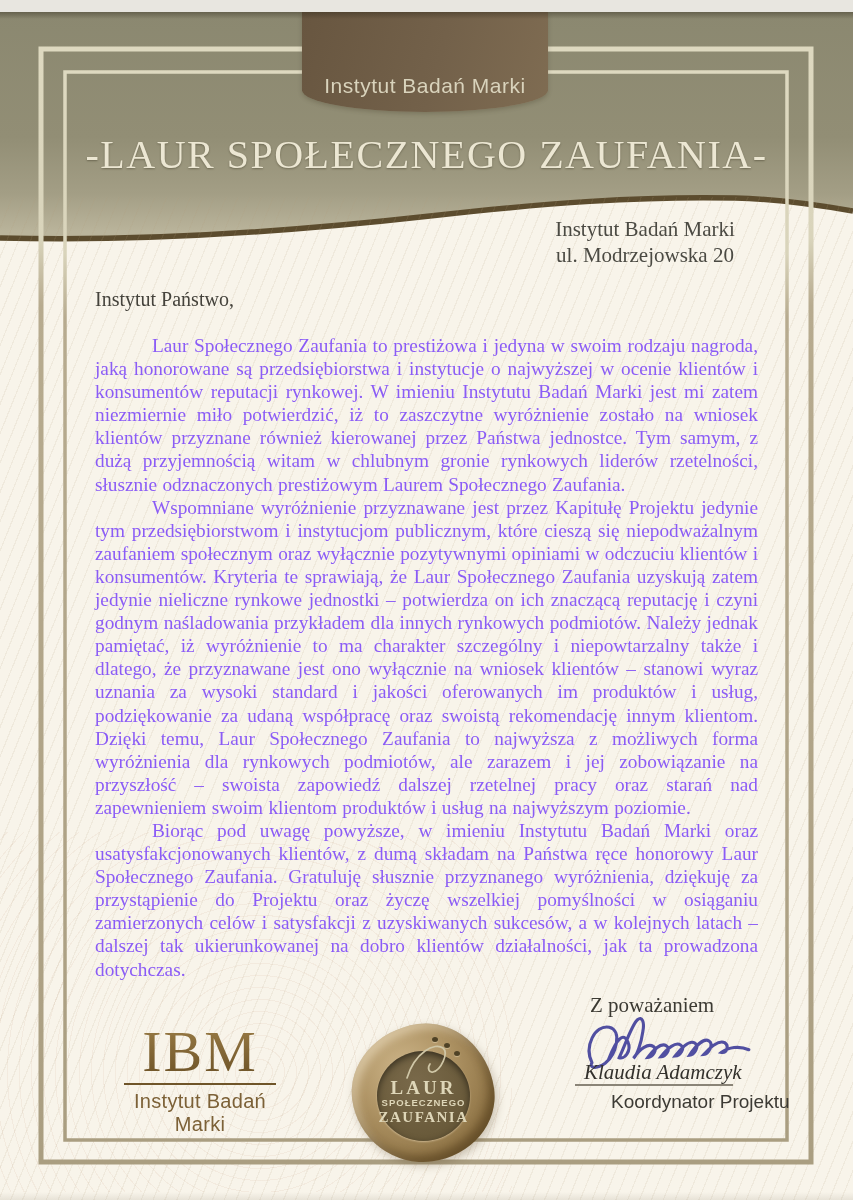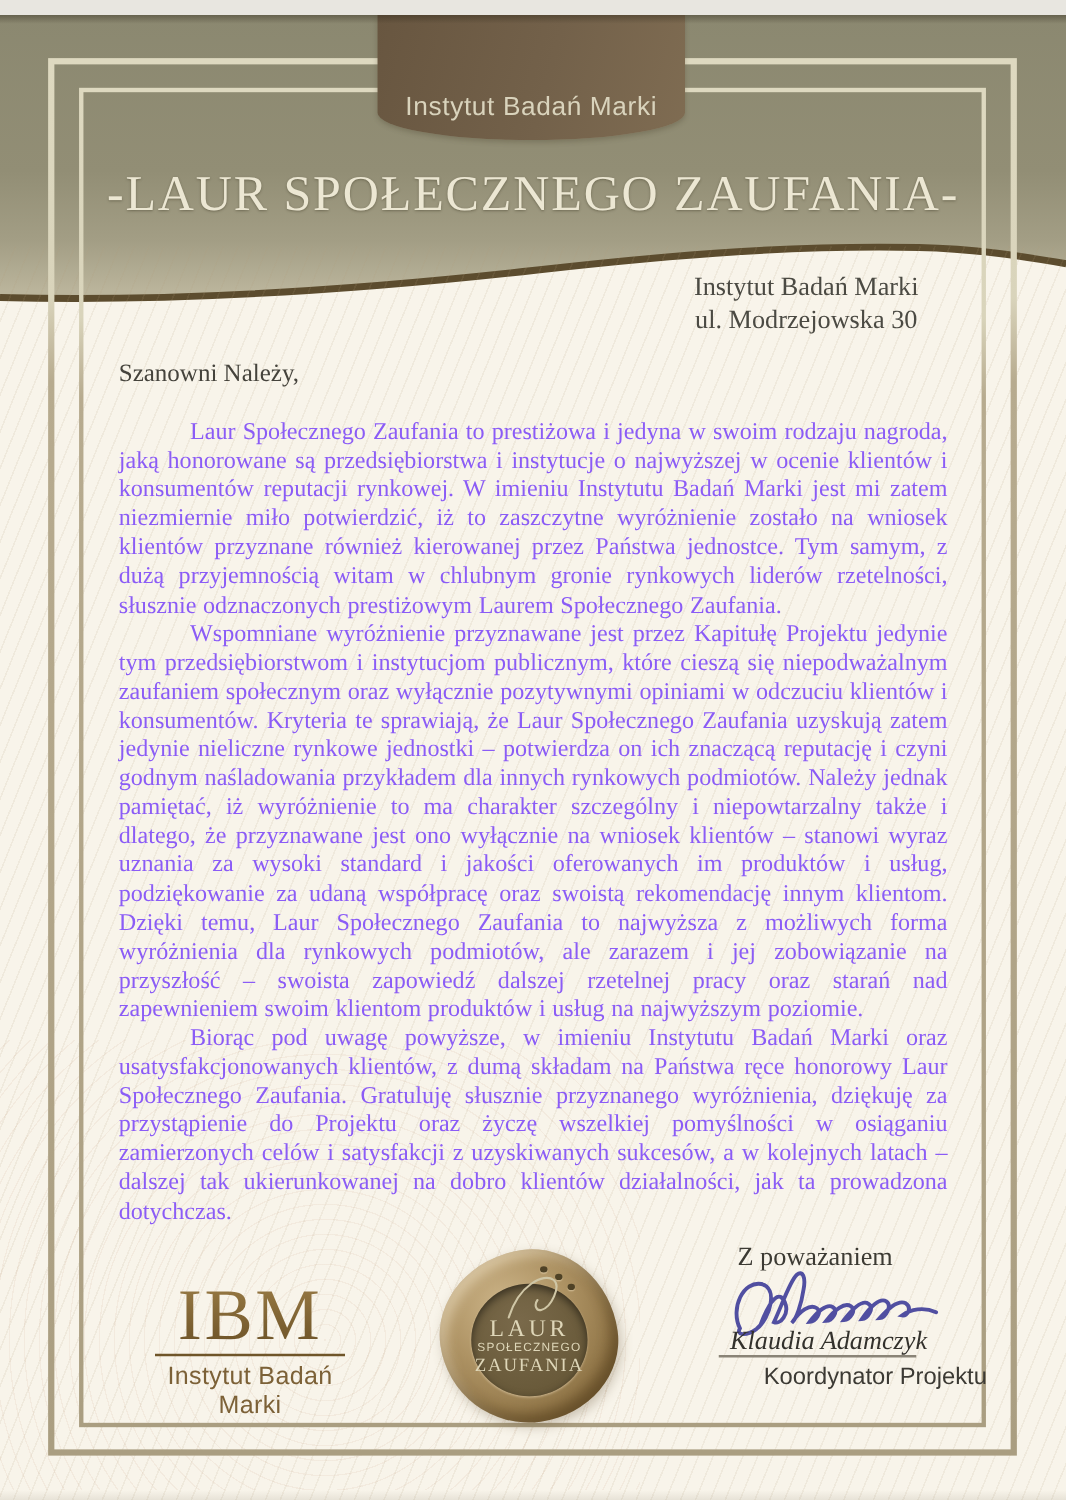--- a/index.html
+++ b/index.html
@@ -68,21 +68,21 @@
     font-family:"Liberation Sans", sans-serif;font-size:19px;color:#3c3a34;}
   .logo{position:absolute;top:1012px;left:118px;width:164px;text-align:center;z-index:3;}
   .logo-acronym{
     font-size:58px;line-height:56px;letter-spacing:2px;
     background:linear-gradient(180deg,#9a7c46,#6b5126);
     -webkit-background-clip:text;background-clip:text;color:transparent;text-decoration:underline;
   }
   .logo-rule{height:2px;background:#6f5529;margin:3px 6px 0 6px;}
   .logo-name{font-family:"Liberation Sans", sans-serif;font-size:20px;color:#7c6137;
     margin-top:5px;letter-spacing:.3px;}
-  .seal{position:absolute;left:352px;top:988px;width:142px;height:138px;z-index:3;}
+  .seal{position:absolute;left:352px;top:1012px;width:142px;height:138px;z-index:3;font-weight:bold;}
   .seal-wax{
     position:absolute;inset:0;
     background:radial-gradient(circle at 38% 30%,#ccb488 0%,#ae9364 38%,#8f7446 72%,#765e37 100%);
     border-radius:53% 47% 50% 50% / 48% 54% 46% 52%;
     transform:rotate(-8deg);
     box-shadow:inset -5px -7px 10px rgba(60,40,10,.45),
                inset 5px 6px 9px rgba(255,245,220,.45),
                2px 4px 9px rgba(100,80,50,.3);
   }
   .seal-core{
@@ -137,24 +137,24 @@
   </svg>
 
   <div class="ribbon">
     <span>Instytut Badań Marki</span>
   </div>
 
   <h1 class="title">-LAUR SPOŁECZNEGO ZAUFANIA-</h1>
 
   <div class="sender">
     <div>Instytut Badań Marki</div>
-    <div>ul. Modrzejowska 30</div>
-  </div>
-
-  <div class="salutation">Szanowni Należy,</div>
+    <div>ul. Modrzejowska 20</div>
+  </div>
+
+  <div class="salutation">Instytut Państwo,</div>
 
   <div class="body-text">
     <p>Laur Społecznego Zaufania to prestiżowa i jedyna w swoim rodzaju nagroda, jaką honorowane są przedsiębiorstwa i instytucje o najwyższej w ocenie klientów i konsumentów reputacji rynkowej. W imieniu Instytutu Badań Marki jest mi zatem niezmiernie miło potwierdzić, iż to zaszczytne wyróżnienie zostało na wniosek klientów przyznane również kierowanej przez Państwa jednostce. Tym samym, z dużą przyjemnością witam w chlubnym gronie rynkowych liderów rzetelności, słusznie odznaczonych prestiżowym Laurem Społecznego Zaufania.</p>
     <p>Wspomniane wyróżnienie przyznawane jest przez Kapitułę Projektu jedynie tym przedsiębiorstwom i instytucjom publicznym, które cieszą się niepodważalnym zaufaniem społecznym oraz wyłącznie pozytywnymi opiniami w odczuciu klientów i konsumentów. Kryteria te sprawiają, że Laur Społecznego Zaufania uzyskują zatem jedynie nieliczne rynkowe jednostki – potwierdza on ich znaczącą reputację i czyni godnym naśladowania przykładem dla innych rynkowych podmiotów. Należy jednak pamiętać, iż wyróżnienie to ma charakter szczególny i niepowtarzalny także i dlatego, że przyznawane jest ono wyłącznie na wniosek klientów – stanowi wyraz uznania za wysoki standard i jakości oferowanych im produktów i usług, podziękowanie za udaną współpracę oraz swoistą rekomendację innym klientom. Dzięki temu, Laur Społecznego Zaufania to najwyższa z możliwych forma wyróżnienia dla rynkowych podmiotów, ale zarazem i jej zobowiązanie na przyszłość – swoista zapowiedź dalszej rzetelnej pracy oraz starań nad zapewnieniem swoim klientom produktów i usług na najwyższym poziomie.</p>
     <p>Biorąc pod uwagę powyższe, w imieniu Instytutu Badań Marki oraz usatysfakcjonowanych klientów, z dumą składam na Państwa ręce honorowy Laur Społecznego Zaufania. Gratuluję słusznie przyznanego wyróżnienia, dziękuję za przystąpienie do Projektu oraz życzę wszelkiej pomyślności w osiąganiu zamierzonych celów i satysfakcji z uzyskiwanych sukcesów, a w kolejnych latach – dalszej tak ukierunkowanej na dobro klientów działalności, jak ta prowadzona dotychczas.</p>
   </div>
 
   <div class="closing">Z poważaniem</div>
 
   <svg class="signature-svg" width="210" height="62" viewBox="0 0 150 52" aria-hidden="true">

